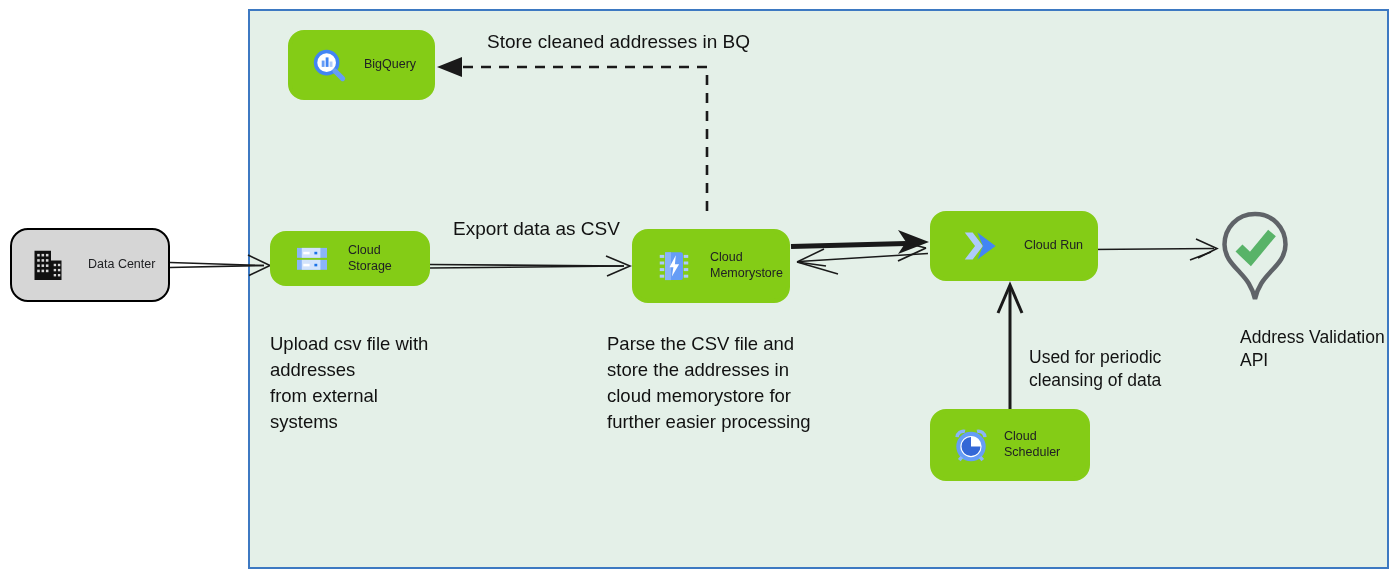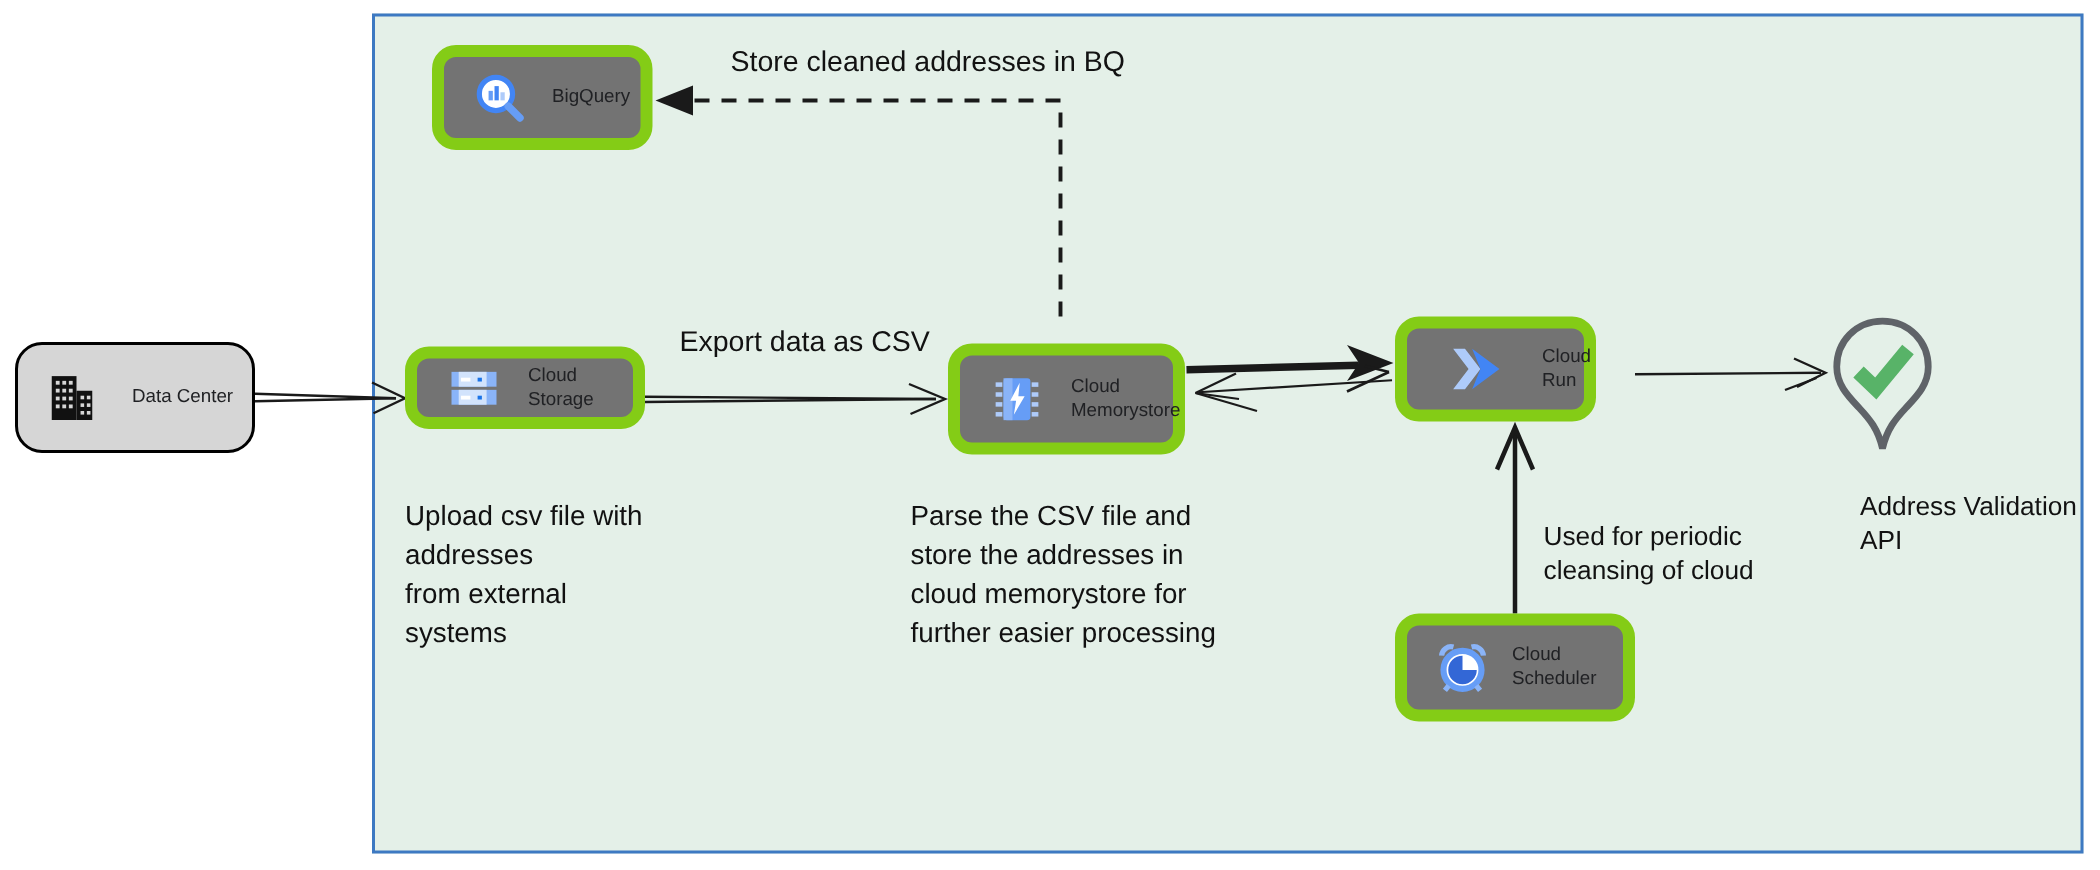--- a/index.html
+++ b/index.html
@@ -4,31 +4,31 @@
 <style>
   html,body{margin:0;padding:0;background:#ffffff;font-family:"Liberation Sans",sans-serif;}
   .canvas{position:relative;width:1400px;height:580px;background:#ffffff;overflow:hidden;}
 
   .boundary{position:absolute;left:248px;top:9px;width:1141px;height:560px;
     background:#e4f0e8;border:2.5px solid #3d79c2;box-sizing:border-box;z-index:0;}
 
   .arrow-layer{position:absolute;left:0;top:0;width:1400px;height:580px;z-index:1;pointer-events:none;}
 
   .node{position:absolute;display:flex;align-items:center;box-sizing:border-box;
-    background:#737373;border:8px solid #84cc16;border-radius:16px;z-index:2;}
+    background:#84cc16;border:4px solid #84cc16;border-radius:16px;z-index:2;}
   .node .icon{flex:0 0 auto;display:flex;align-items:center;justify-content:center;}
   .nlabel{font-size:12.5px;color:#202124;line-height:1.25;}
 
   .node-dc{left:10px;top:228px;width:160px;height:74px;background:#d6d6d6;
     border:2px solid #000000;border-radius:18px;padding-left:18px;gap:22px;}
   .node-bq{left:288px;top:30px;width:147px;height:70px;padding-left:18px;gap:16px;}
   .node-cs{left:270px;top:231px;width:160px;height:55px;padding-left:20px;gap:18px;}
   .node-ms{left:632px;top:229px;width:158px;height:74px;padding-left:20px;gap:18px;}
   .node-ms .nlabel{width:86px;}
-  .node-run{left:930px;top:211px;width:134px;height:70px;padding-left:26px;gap:26px;}
+  .node-run{left:930px;top:211px;width:168px;height:70px;padding-left:26px;gap:26px;}
   .node-sch{left:930px;top:409px;width:160px;height:72px;padding-left:18px;gap:14px;}
 
   .pin-wrap{position:absolute;left:1220px;top:210px;width:70px;height:96px;z-index:2;}
 
   .floating-label{position:absolute;color:#121212;z-index:2;white-space:pre-line;}
   .lbl-store{left:487px;top:31px;font-size:19px;}
   .lbl-export{left:453px;top:218px;font-size:19px;}
   .lbl-periodic{left:1029px;top:346px;font-size:17.5px;line-height:1.3;}
   .lbl-avapi{left:1240px;top:326px;font-size:17.5px;line-height:1.3;}
   .annotation{position:absolute;color:#111111;font-size:18.5px;line-height:26px;z-index:2;white-space:pre-line;}
@@ -201,21 +201,21 @@
         <path d="M19 38 L30.5 49 L52 23" fill="none" stroke="#58b368" stroke-width="10"></path>
       </svg>
     </span>
   </div>
   <div class="floating-label lbl-avapi">Address Validation
 API</div>
 
   <div class="floating-label lbl-store">Store cleaned addresses in BQ</div>
   <div class="floating-label lbl-export">Export data as CSV</div>
   <div class="floating-label lbl-periodic">Used for periodic
-cleansing of cloud</div>
+cleansing of data</div>
 
   <div class="annotation anno-upload">Upload csv file with
 addresses
 from external
 systems</div>
   <div class="annotation anno-parse">Parse the CSV file and
 store the addresses in
 cloud  memorystore for
 further easier processing</div>
 

